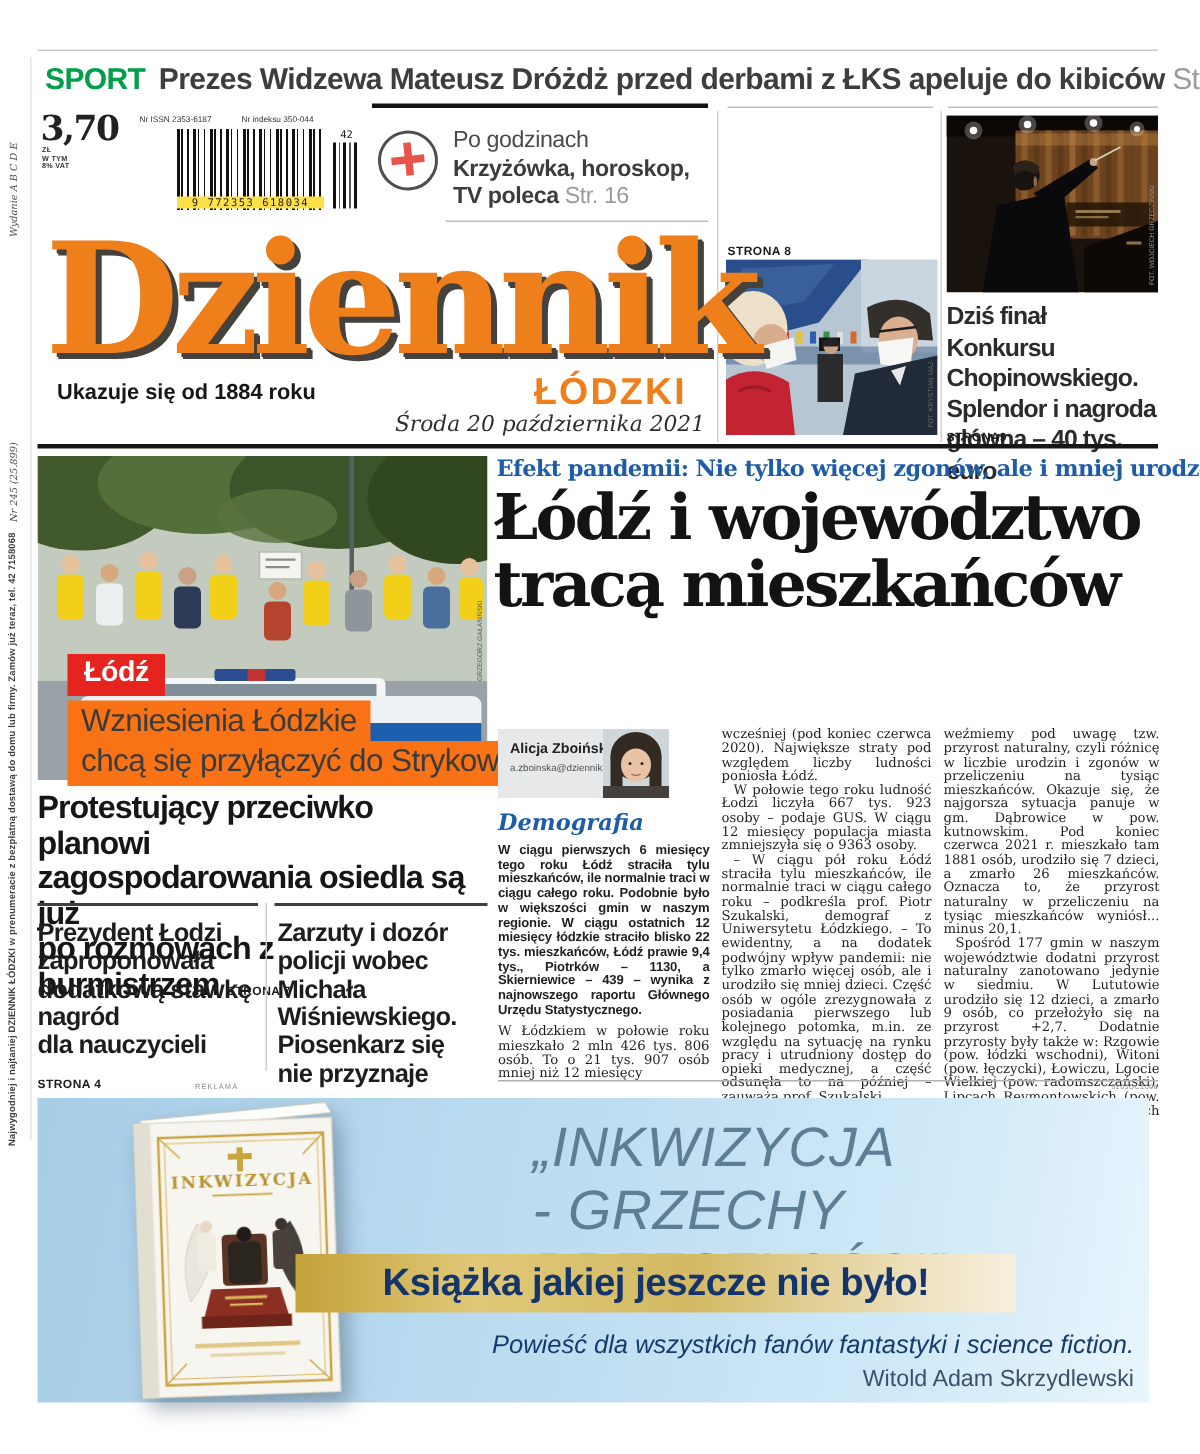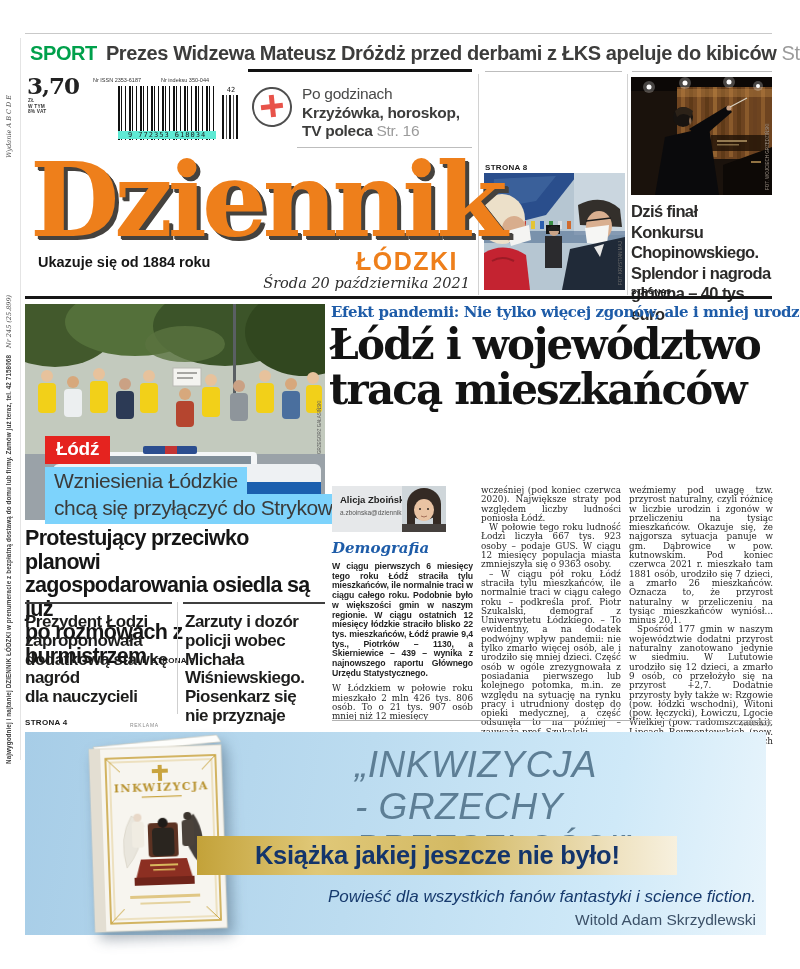--- a/index.html
+++ b/index.html
@@ -35,21 +35,21 @@
   
   #price-amount { left:27px; top:72px; font-size:23px; font-weight:bold; color:#222;
                   font-family:"DejaVu Serif", serif; letter-spacing:-1px; }
   #price-notes { left:28px; top:98px; font-size:4.8px; line-height:5.6px; color:#333;
                  font-weight:bold; letter-spacing:0.2px; }
   #issn  { left:93px;  top:77px; font-size:5.5px; color:#333; }
   #index { left:161px; top:77px; font-size:5.5px; color:#333; }
   #barcode { left:118px; top:86px; width:98px; height:54px; background:
              repeating-linear-gradient(90deg,#111 0 2px,#fff 2px 3px,#111 3px 4px,#fff 4px 7px,#111 7px 8px,#fff 8px 11px); }
   #barcode-digits { left:118px; top:131px; width:98px; text-align:center; font-size:7px;
-                    background:#5eead4; font-family:"DejaVu Sans Mono", monospace; letter-spacing:1px; }
+                    background:#fde047; font-family:"DejaVu Sans Mono", monospace; letter-spacing:1px; }
   #barcode-addon { left:221px; top:86px; width:20px; height:54px; }
   #barcode-addon .addon-num { font-size:7px; text-align:center; font-family:"DejaVu Sans Mono", monospace; }
   #barcode-addon .addon-bars { width:18px; height:44px; margin:1px auto 0; background:
              repeating-linear-gradient(90deg,#111 0 2px,#fff 2px 4px,#555 4px 5px,#fff 5px 7px); }
 
   
   #promo-circle { left:252px; top:87px; width:36px; height:36px; border:2.5px solid #4f4f4f;
                   border-radius:50%; transform:rotate(-6deg); }
   #promo-circle .ph { position:absolute; left:7px; top:14.5px; width:22px; height:5px; background:#e8534a; }
   #promo-circle .pv { position:absolute; left:15.5px; top:6px; width:5px; height:22px; background:#e8534a; }
@@ -80,21 +80,21 @@
               font-weight:bold; color:#ee7f1b; letter-spacing:1.5px; }
   #tagline { left:38px; top:254px; font-size:14.5px; font-weight:bold; color:#161616; }
   #issue-date { left:250px; top:275px; width:220px; text-align:right;
                 font-family:"DejaVu Serif", serif; font-style:italic; font-size:14.5px; color:#2e2e2e; }
   #main-rule { left:25px; top:296px; width:747px; height:3px; background:#161616; }
 
   
   #lead-photo { left:25px; top:304px; width:300px; height:216px; overflow:hidden; }
   #lead-label { left:45px; top:436px; background:#e5231f; color:#fff; font-size:19px;
                 font-weight:bold; padding:2px 11px 4px; letter-spacing:-0.3px; }
-  .lead-ov { background:#7dd3fc; color:#3b3b3a; font-size:21px; letter-spacing:-0.4px;
+  .lead-ov { background:#f97316; color:#3b3b3a; font-size:21px; letter-spacing:-0.4px;
              padding:2px 9px 4px; white-space:nowrap; }
   #lead-ov1 { left:45px; top:467px; }
   #lead-ov2 { left:45px; top:494px; }
   #lead-head { left:25px; top:527px; width:303px; font-size:21.5px; line-height:23.5px;
                font-weight:bold; color:#161616; letter-spacing:-0.7px; }
   #lead-head .strona { margin-left:5px; }
 
   
   #briefs-rule-l { left:25px; top:602px; width:147px; height:2px; background:#3f3f3f; }
   #briefs-rule-r { left:183px; top:602px; width:142px; height:2px; background:#3f3f3f; }

